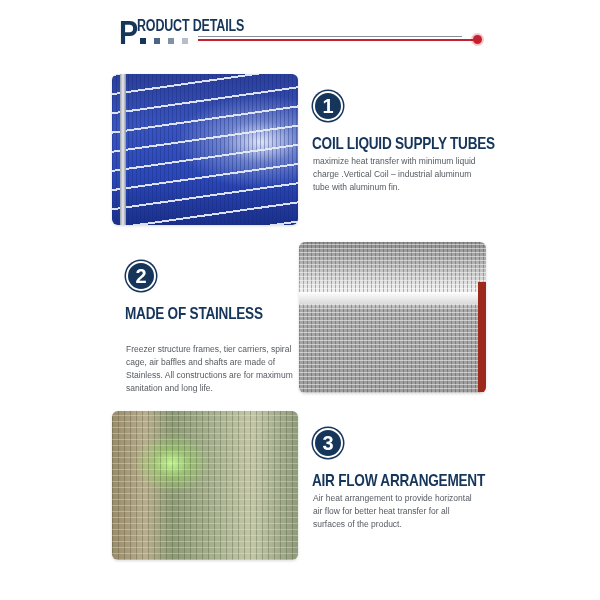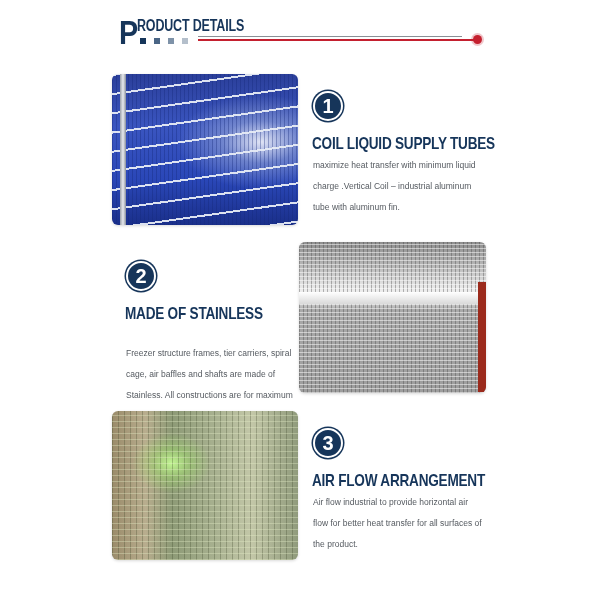--- a/index.html
+++ b/index.html
@@ -35,21 +35,21 @@
       repeating-linear-gradient(0deg, rgba(230,240,200,0.35) 0px, rgba(230,240,200,0.35) 1px, transparent 1px, transparent 6px),
       repeating-linear-gradient(90deg, rgba(60,70,40,0.3) 0px, rgba(60,70,40,0.3) 1px, transparent 1px, transparent 6px),
       radial-gradient(ellipse at 32% 35%, rgba(200,255,150,0.9) 0%, rgba(160,220,110,0.5) 10%, transparent 22%),
       linear-gradient(90deg, #9a8b6a 0%, #b8ad8e 18%, #8d9a76 32%, #a7b08f 55%, #c3c7a8 75%, #8f9a7b 100%); }
 
   
   .badge { width:26px; height:26px; border-radius:50%; background:#16355a; border:2px solid #ffffff; box-shadow:0 0 0 1.5px #16355a; color:#ffffff; font-weight:bold; font-size:20px; line-height:26px; text-align:center; font-family:"Liberation Sans", sans-serif; }
 
   
   .sec-title { font-family:"Liberation Sans", sans-serif; font-weight:bold; font-size:17px; line-height:17px; color:#16355a; white-space:nowrap; transform:scaleX(0.8); transform-origin:left top; letter-spacing:-0.3px; }
-  .sec-body { font-family:"Liberation Sans", sans-serif; font-size:8.5px; line-height:21px; color:#555a60; }
+  .sec-body { font-family:"Liberation Sans", sans-serif; font-size:8.5px; line-height:13px; color:#555a60; }
 </style>
 </head>
 <body>
 
 <div class="abs">
   <div class="abs hdr-p">P</div>
   <div class="abs hdr-rest">RODUCT DETAILS</div>
   <div class="abs sq" style="left:140px;background:#16355a"></div>
   <div class="abs sq" style="left:154px;background:#4a6585"></div>
   <div class="abs sq" style="left:168px;background:#7e92a8"></div>
@@ -70,13 +70,13 @@
     <div class="rail"></div>
     <div class="red"></div>
   </div>
 <div class="abs badge" style="left:126px;top:261px">2</div>
 <div class="abs sec-title" style="left:125px;top:305px">MADE OF STAINLESS</div>
 <div class="abs sec-body" style="left:126px;top:343px;width:172px">Freezer structure frames, tier carriers, spiral cage, air baffles and shafts are made of Stainless.  All constructions are for maximum sanitation and long life.</div>
 
 <div class="abs photo photo3"></div>
 <div class="abs badge" style="left:313px;top:428px">3</div>
 <div class="abs sec-title" style="left:312px;top:472px">AIR FLOW ARRANGEMENT</div>
-<div class="abs sec-body" style="left:313px;top:492px;width:170px">Air flow industrial to provide horizontal air flow for better heat transfer for all surfaces of the product.</div>
+<div class="abs sec-body" style="left:313px;top:492px;width:170px">Air heat arrangement to provide horizontal air flow for better heat transfer for all surfaces of the product.</div>
 
 </body></html>

